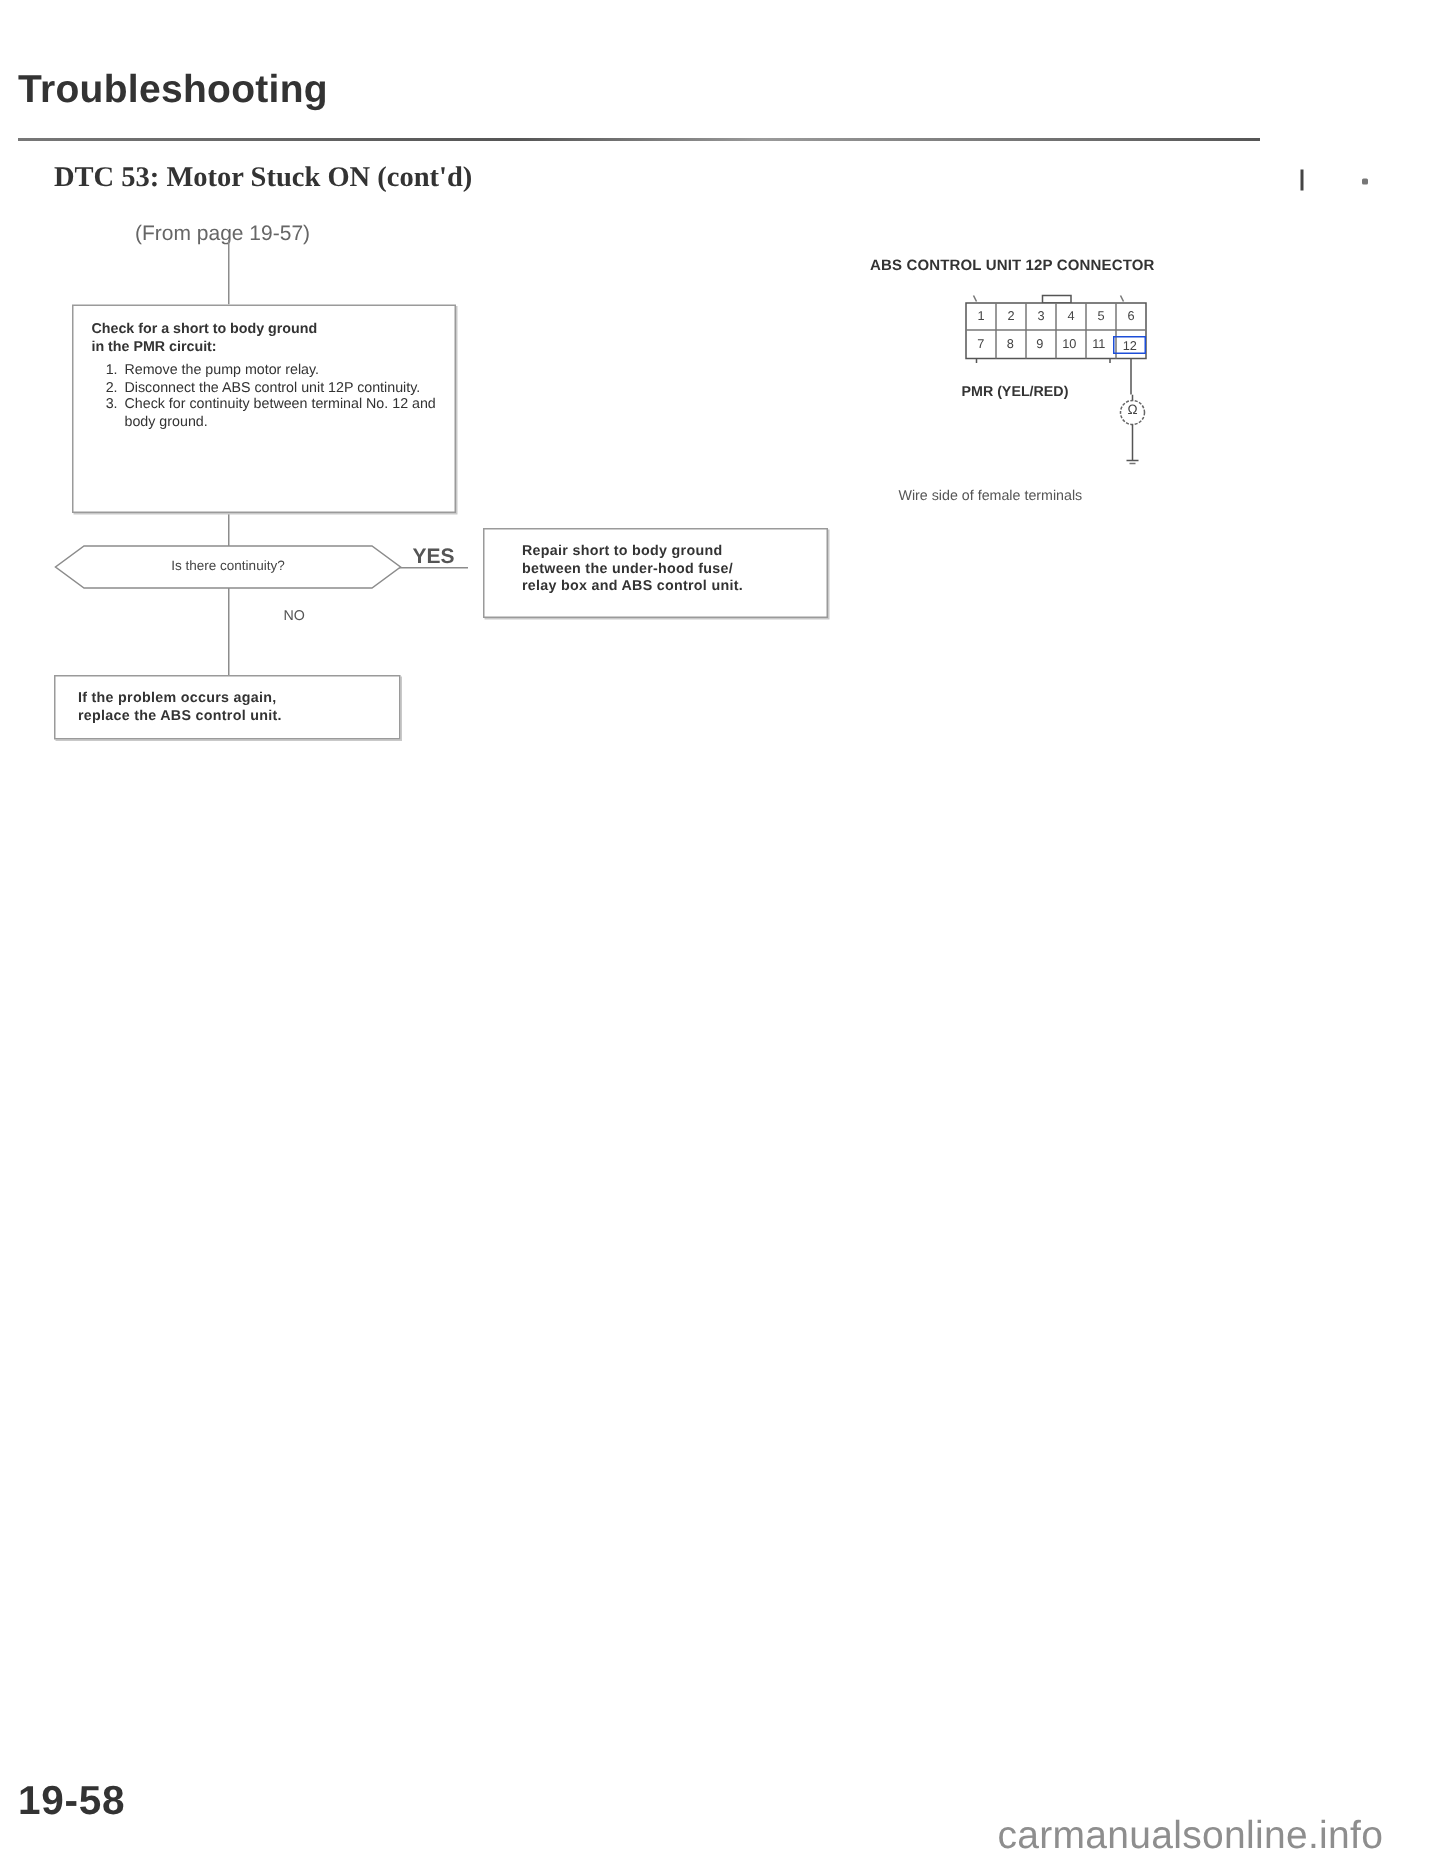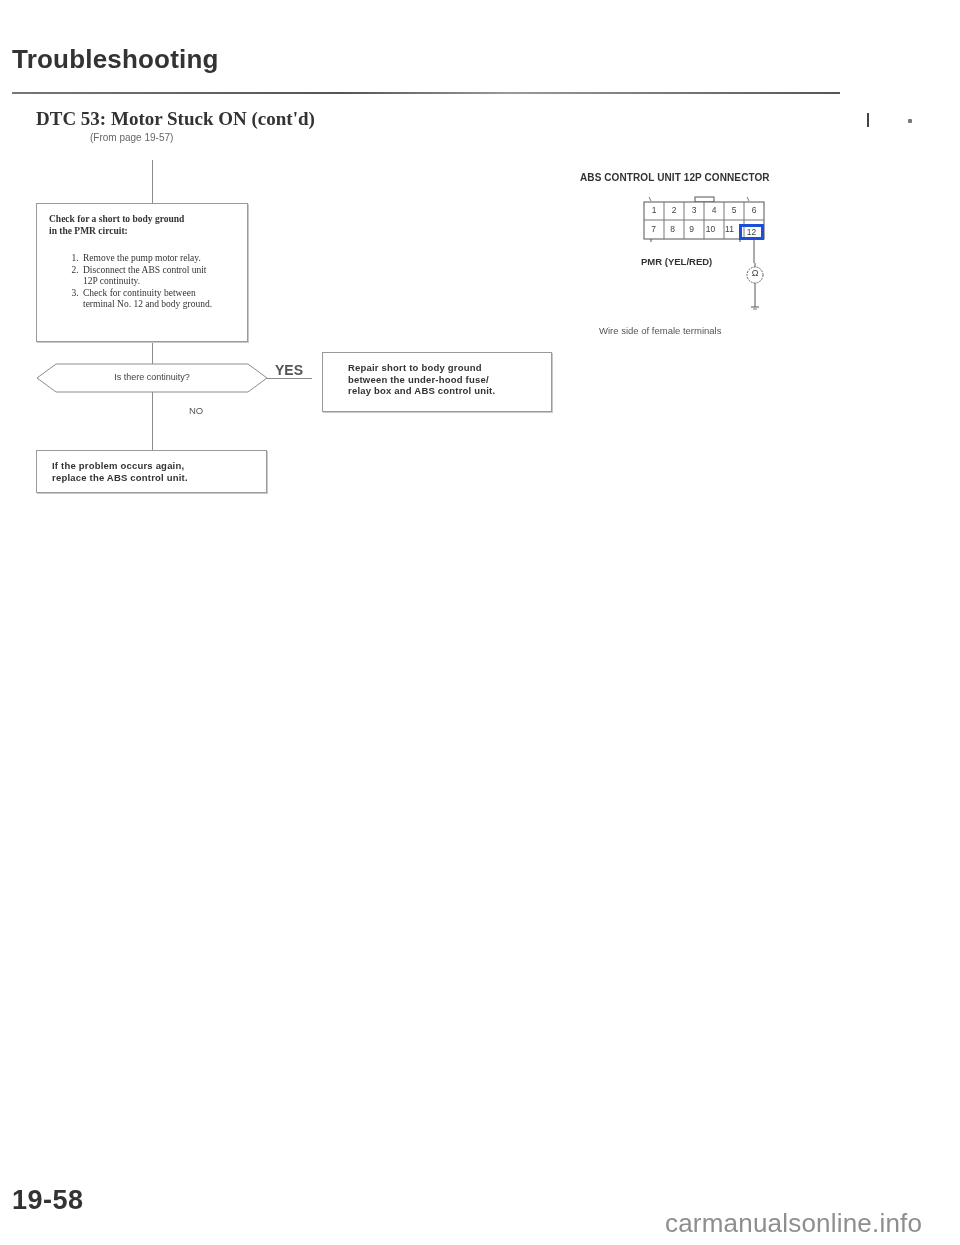--- a/index.html
+++ b/index.html
@@ -7,31 +7,31 @@
          font-family: "Liberation Sans", sans-serif; color: #2a2a2a; }
   .abs { position: absolute; }
   .scan-mark { left: 14px; top: 10px; font-size: 11px; color: #e2e2e2; }
   .section-title { left: 12px; top: 44px; font-size: 26px; font-weight: bold; color: #333; letter-spacing: 0.2px; }
   .rule { left: 12px; top: 92px; width: 828px; height: 2px;
           background: linear-gradient(90deg, #777 0%, #555 40%, #9a9a9a 60%, #555 100%); }
   .dtc-title { left: 36px; top: 108px; font-size: 19px; font-weight: bold; color: #333; font-family: Liberation Serif, serif; }
   .margin-mark-1 { left: 867px; top: 113px; width: 2px; height: 14px; background: #444; }
   .margin-mark-2 { left: 908px; top: 119px; width: 4px; height: 4px; background: #777; border-radius: 1px; }
 
-  .from-page { left: 90px; top: 132px; font-size: 10px; color: #666; text-align: right; }
+  .from-page { left: 90px; top: 147px; font-size: 14px; color: #666; text-align: right; }
   .vline { position: absolute; width: 1px; background: #8c8c8c; }
   .hline { position: absolute; height: 1px; background: #8c8c8c; }
 
   .box { position: absolute; border: 1px solid #9a9a9a; box-shadow: 1px 1px 0 #c9c9c9;
          background: #fff; box-sizing: border-box; font-size: 9.5px; line-height: 11.5px; color: #333; }
   .box .bold { font-weight: bold; }
-  .box ol { margin: 16px; padding: 0 0 0 16px; }
+  .box ol { margin: 4px; padding: 0 0 0 16px; }
   .box li { margin: 0; padding-left: 2px; }
 
-  .step-box { left: 36px; top: 203px; width: 212px; height: 139px; padding: 10px 8px 0 12px; font-family: Liberation Serif, serif; }
+  .step-box { left: 48px; top: 203px; width: 256px; height: 139px; padding: 10px 8px 0 12px; }
   .repair-box { left: 322px; top: 352px; width: 230px; height: 60px; padding: 9px 8px 0 25px; font-weight: bold; letter-spacing: 0.2px; }
   .final-box { left: 36px; top: 450px; width: 231px; height: 43px; padding: 9px 8px 12px 15px; font-weight: bold; letter-spacing: 0.2px; }
 
   .decision { left: 36px; top: 363px; width: 232px; height: 30px; }
   .decision-label { position: absolute; left: 0; top: 9px; width: 232px; text-align: center; font-size: 9px; color: #444; }
   .yes-label { left: 275px; top: 362px; font-size: 14px; color: #555; font-weight: bold; }
   .no-label { left: 167px; top: 405px; font-size: 9.5px; color: #555; padding-left: 22px; }
 
   .conn-title { left: 580px; top: 172px; font-size: 10px; font-weight: bold; color: #333; letter-spacing: 0.1px; }
   .connector { left: 640px; top: 193px; width: 130px; height: 90px; }
@@ -122,21 +122,21 @@
       <span style="flex:1;text-align:center">4</span>
       <span style="flex:1;text-align:center">5</span>
       <span style="flex:1;text-align:center">6</span>
     </div>
     <div class="abs" style="left:4px; top:31px; width:120px; display:flex; font-size:8.5px; color:#444;">
       <span style="flex:1;text-align:center">7</span>
       <span style="flex:1;text-align:center">8</span>
       <span style="flex:1;text-align:center">9</span>
       <span style="flex:1;text-align:center">10</span>
       <span style="flex:1;text-align:center">11</span>
-      <span style="flex:1;text-align:center;border:3px solid #1d4ed8;box-sizing:border-box;">12</span>
+      <span style="flex:1;text-align:center;border:1px solid #1d4ed8;box-sizing:border-box;">12</span>
     </div>
   </div>
 
   <div class="abs pmr-label">PMR (YEL/RED)</div>
 
   <div class="abs" style="left:745px; top:263px; width:20px; height:56px;">
     <svg width="20" height="56" viewBox="0 0 20 56">
       <line x1="10" y1="0" x2="10" y2="4" stroke="#555" stroke-width="1"></line>
       <circle cx="10" cy="12" r="8" fill="#fff" stroke="#666" stroke-width="1" stroke-dasharray="2,1"></circle>
       <line x1="10" y1="20" x2="10" y2="44" stroke="#555" stroke-width="1"></line>

